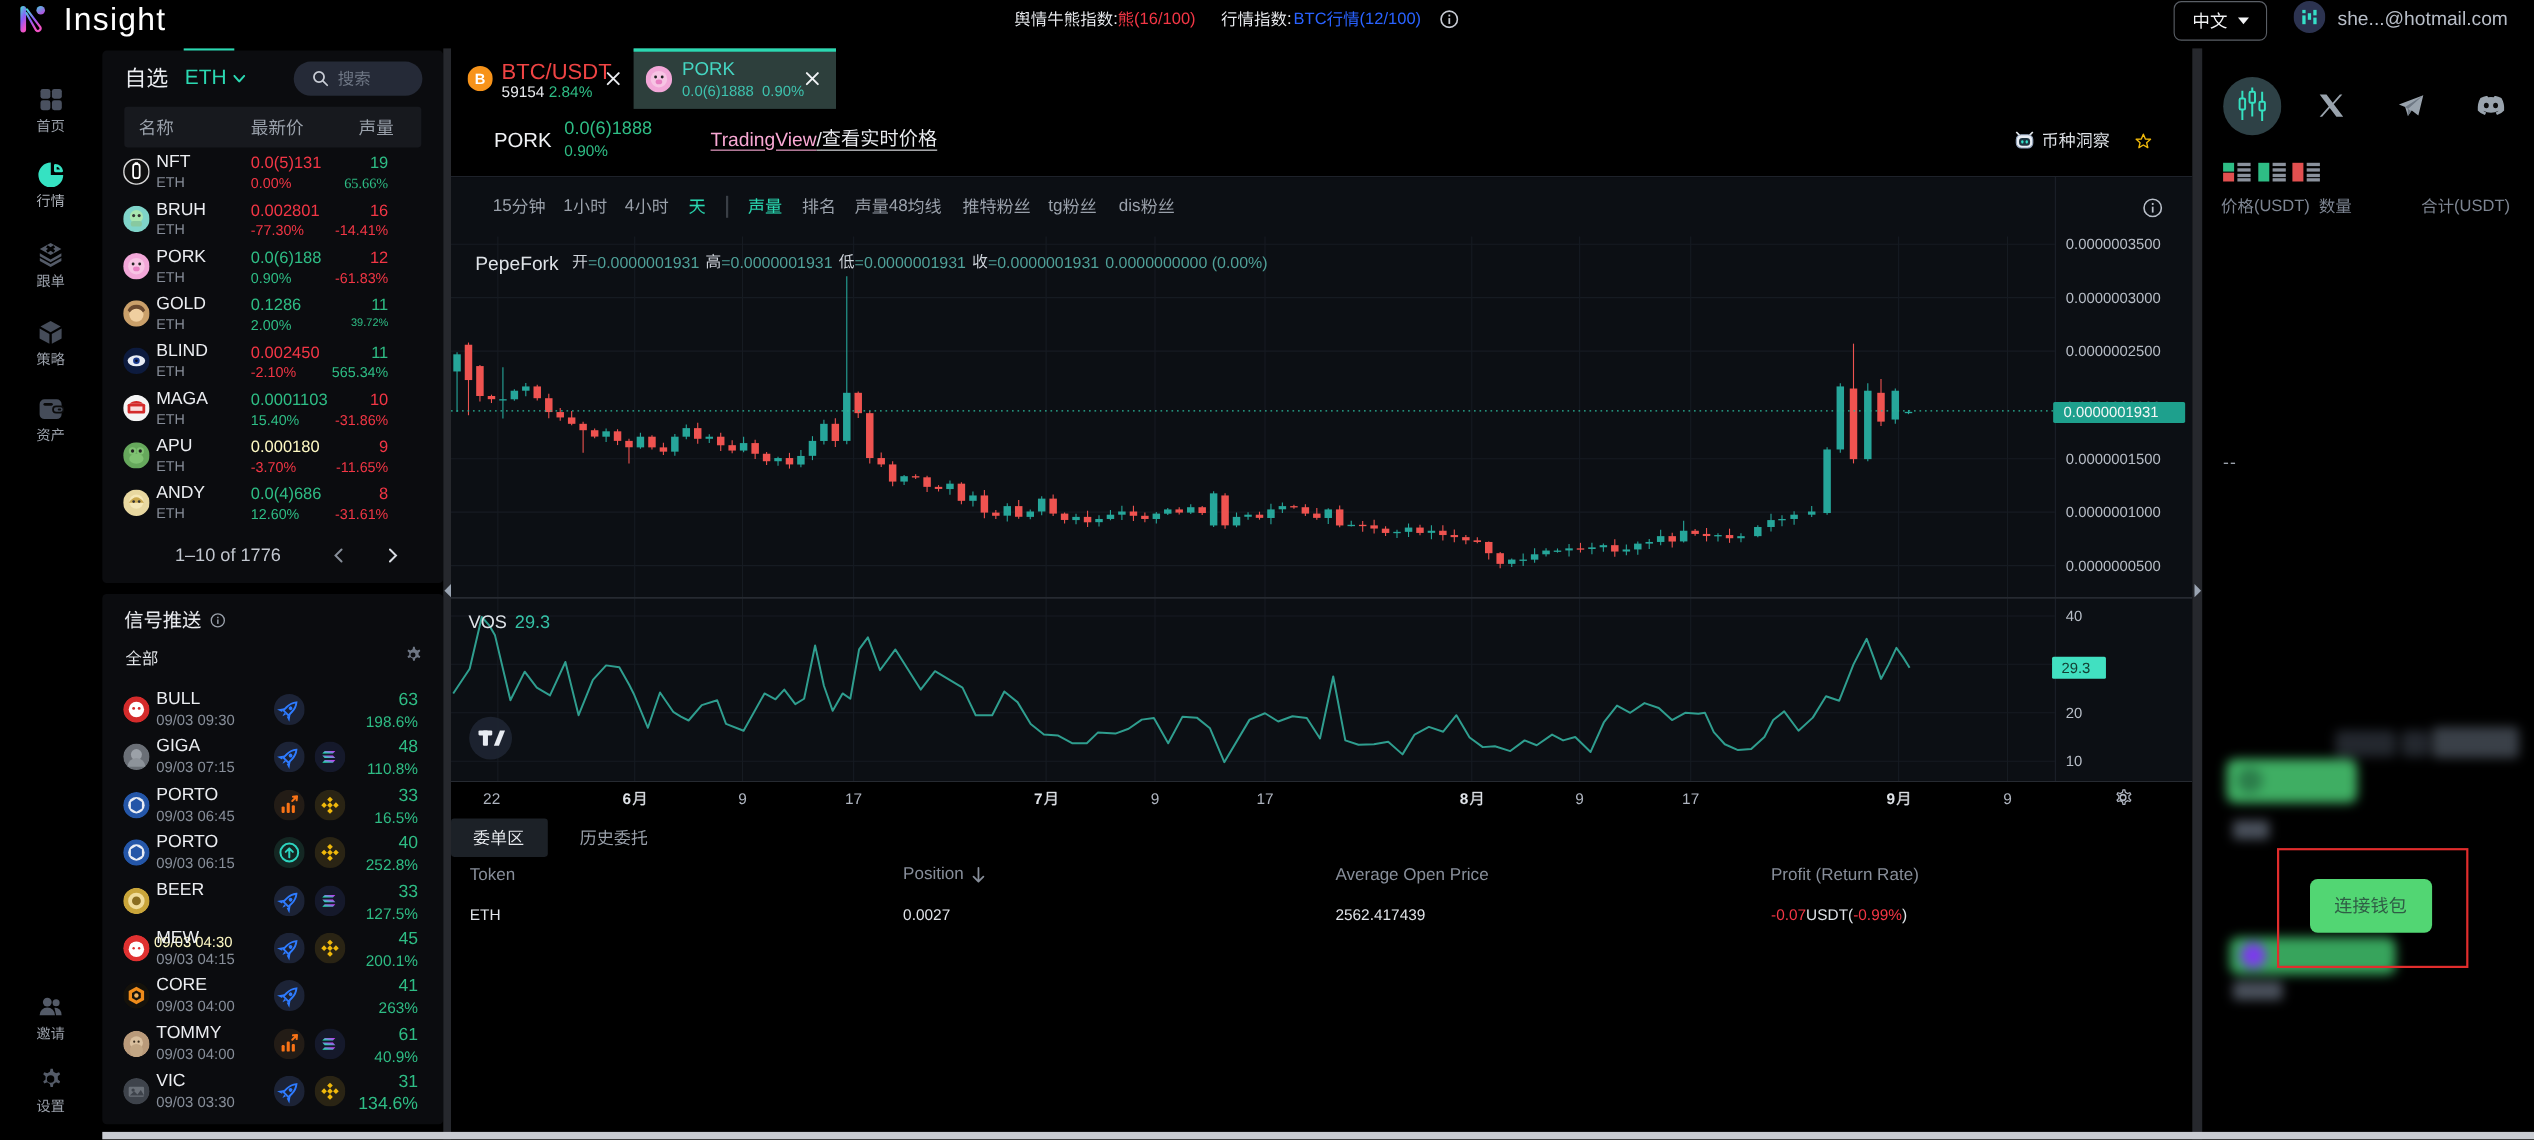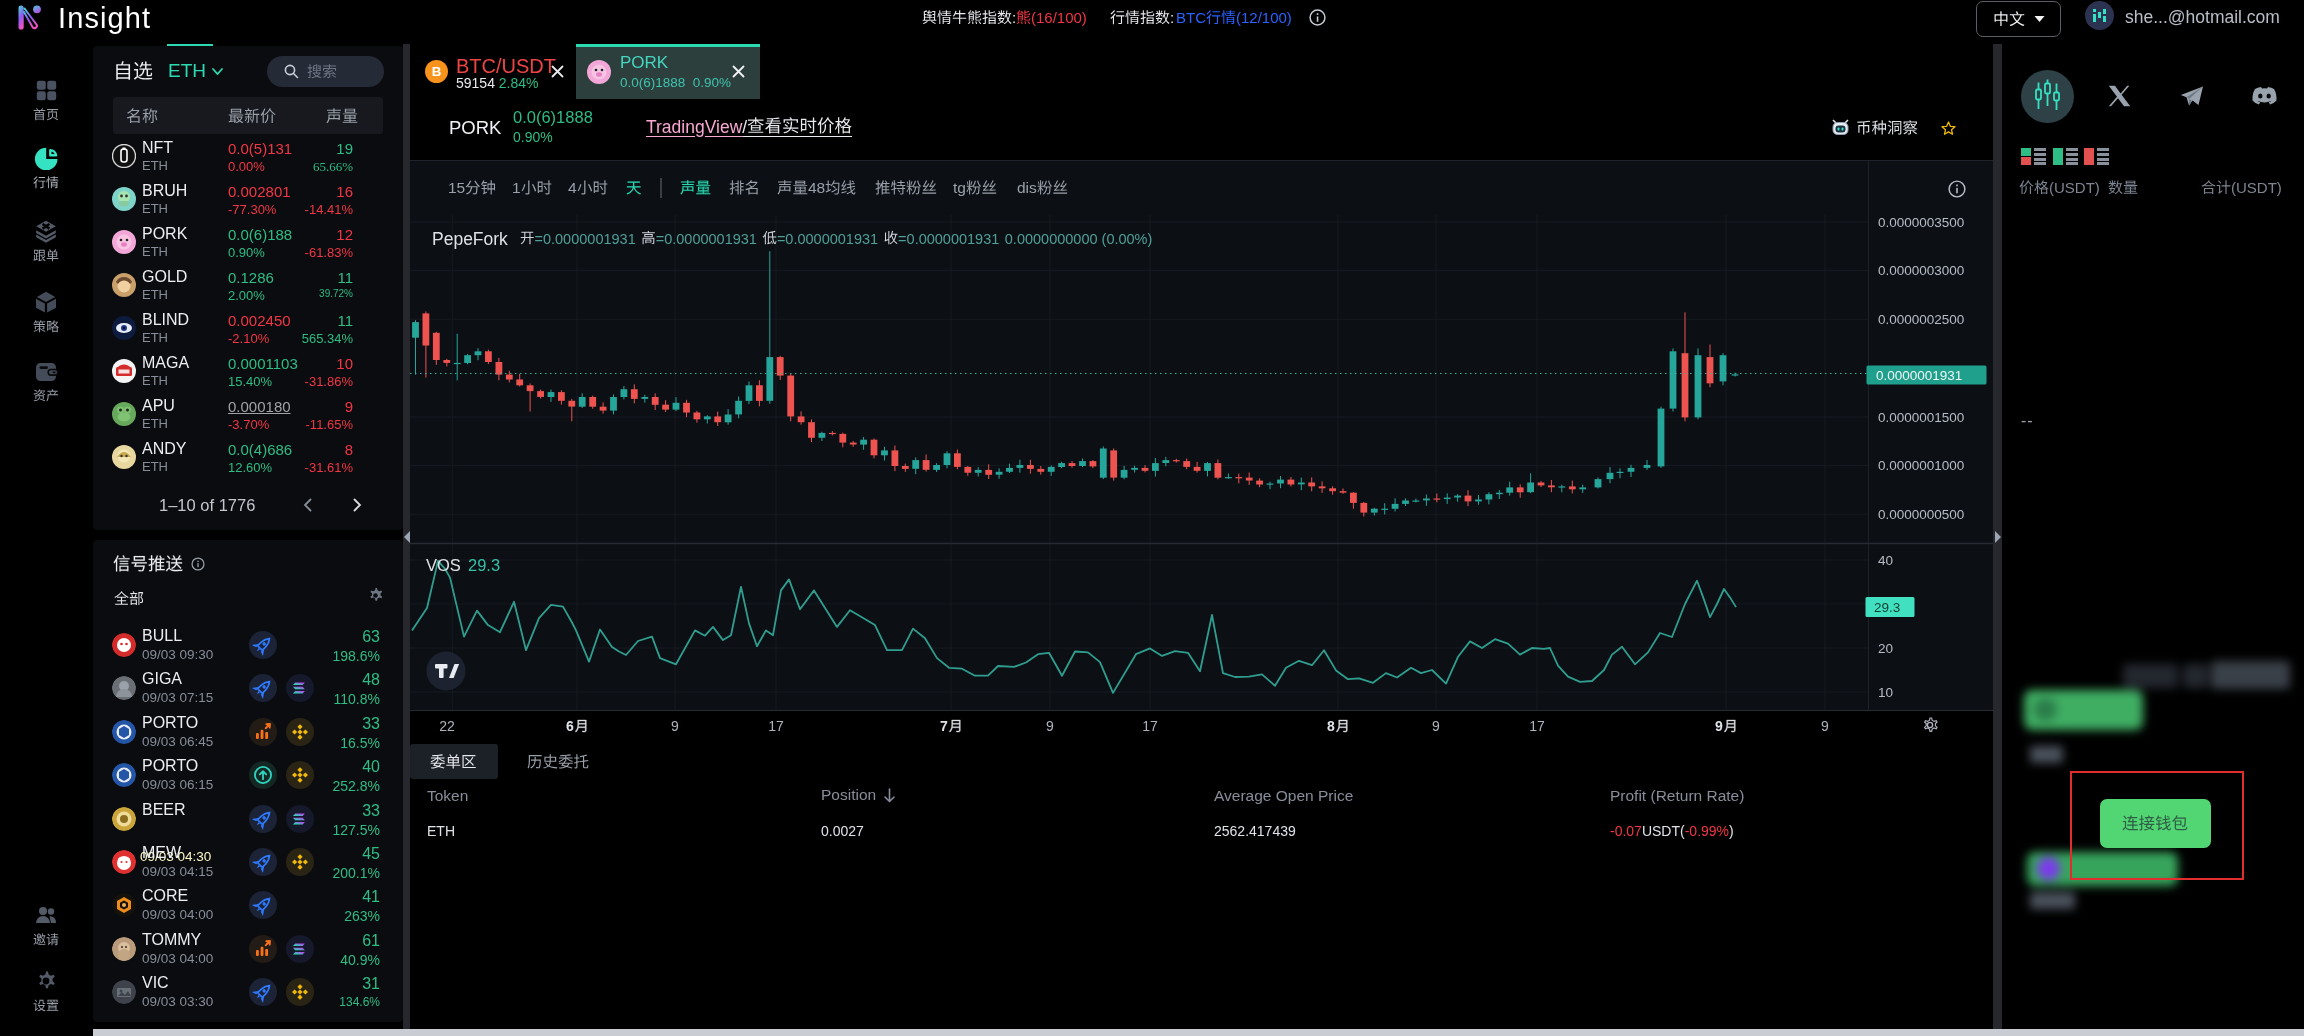--- a/index.html
+++ b/index.html
@@ -411,21 +411,21 @@
 <svg class="ab" style="left:112px;top:402px" width="24" height="24" viewBox="0 0 24 24">
     <circle cx="12" cy="12" r="12" fill="#66a85c"></circle>
     <circle cx="8.5" cy="8" r="3.4" fill="#7fc272"></circle>
     <circle cx="15.5" cy="8" r="3.4" fill="#7fc272"></circle>
     <circle cx="8.5" cy="8" r="1.5" fill="#222"></circle>
     <circle cx="15.5" cy="8" r="1.5" fill="#222"></circle>
     <ellipse cx="12" cy="15" rx="6.5" ry="4.5" fill="#7fc272"></ellipse>
   </svg>
 <div class="ab" style="left:142px;top:397px;font-size:16px;color:#eceef2;">APU</div>
 <div class="ab" style="left:142px;top:416px;font-size:13px;color:#878e99;">ETH</div>
-<div class="ab" style="left:228px;top:398px;font-size:15px;color:#a3a3a3;text-decoration:underline;">0.000180</div>
+<div class="ab" style="left:228px;top:398px;font-size:15px;color:#fef9c3;">0.000180</div>
 <div class="ab" style="left:228px;top:417px;font-size:13px;color:#f23645;">-3.70%</div>
 <div class="ab" style="right:1951px;top:398px;font-size:15px;color:#f23645;text-align:right;">9</div>
 <div class="ab" style="right:1951px;top:417px;font-size:13px;color:#f23645;text-align:right;">-11.65%</div>
 <svg class="ab" style="left:112px;top:445px" width="24" height="24" viewBox="0 0 24 24">
     <circle cx="12" cy="12" r="12" fill="#e8d8a0"></circle>
     <circle cx="12" cy="11" r="6.5" fill="#f5e8b8"></circle>
     <path d="M5 12 q7 -10 14 0" fill="#caa94f"></path>
     <circle cx="9.5" cy="11" r="1.2" fill="#333"></circle>
     <circle cx="14.5" cy="11" r="1.2" fill="#333"></circle>
   </svg>
@@ -772,21 +772,21 @@
     <circle cx="13" cy="13" r="13" fill="#2a2414"></circle>
     <g fill="#f0b90b">
       <path d="M13 5.8 l2.4 2.4 -2.4 2.4 -2.4-2.4Z"></path>
       <path d="M7.6 11.2 l2.4 2.4 -2.4 2.4 -2.4-2.4 2.4-2.4Z" transform="translate(0.4,-0.6)"></path>
       <path d="M18 10.6 l2.4 2.4 -2.4 2.4 -2.4-2.4Z"></path>
       <path d="M13 10.6 l2.4 2.4 -2.4 2.4 -2.4-2.4Z"></path>
       <path d="M13 15.4 l2.4 2.4 -2.4 2.4 -2.4-2.4Z"></path>
     </g>
   </svg>
 <div class="ab" style="right:1924px;top:975px;font-size:16px;color:#2ebd85;">31</div>
-<div class="ab" style="right:1924px;top:995px;font-size:12px;color:#2ebd85;">134.6%</div>
+<div class="ab" style="right:1924px;top:995px;font-size:16px;color:#2ebd85;">134.6%</div>
 <svg class="ab" style="left:425px;top:60px" width="23" height="23" viewBox="0 0 24 24">
     <circle cx="12" cy="12" r="12" fill="#f7931a"></circle>
     <text x="12" y="17" font-size="14" font-weight="bold" fill="#fff" text-anchor="middle" font-family="Liberation Sans">B</text>
   </svg>
 <div class="ab" style="left:456px;top:55px;font-size:20px;color:#ef4444;">BTC/USDT</div>
 <div class="ab" style="left:456px;top:75px;font-size:14px;color:#e8eaee;">59154 <span style="color:#2ebd85">2.84%</span></div>
 <svg class="ab" style="left:550px;top:64px" width="15" height="15" viewBox="0 0 15 15">
     <path d="M2.5 2.5 L12.5 12.5 M12.5 2.5 L2.5 12.5" stroke="#e8eaee" stroke-width="1.8" stroke-linecap="round"></path>
   </svg>
 <div class="ab" style="left:576px;top:44px;width:184px;height:55px;background:#2d3f3c;border-top:3px solid #2bd9b2;"></div>

